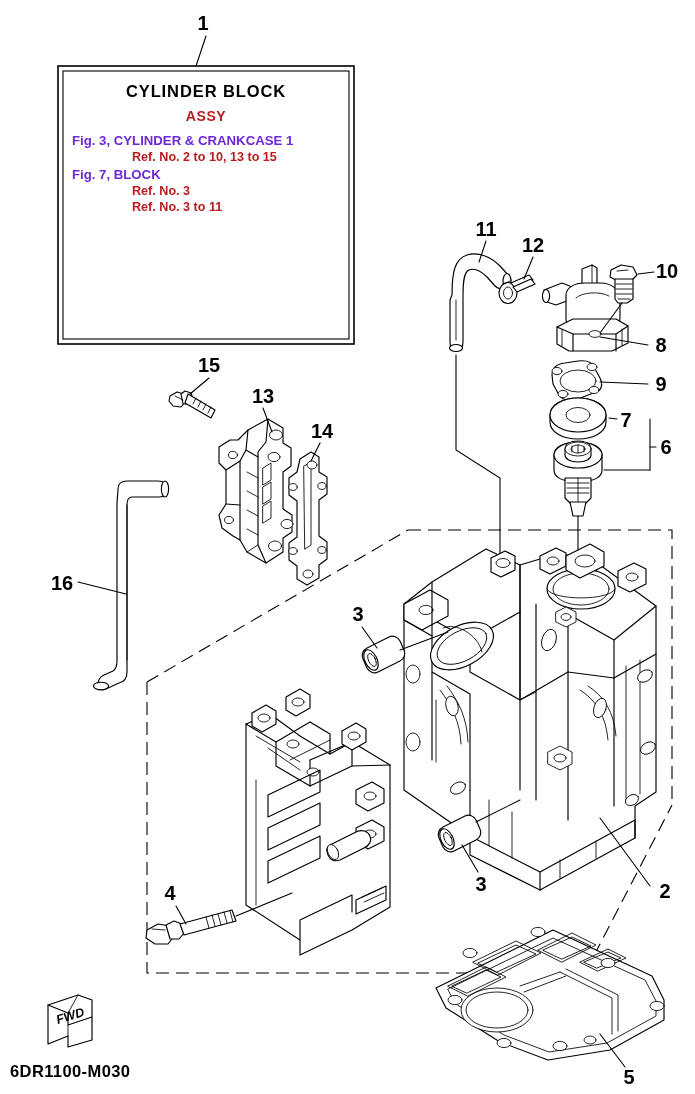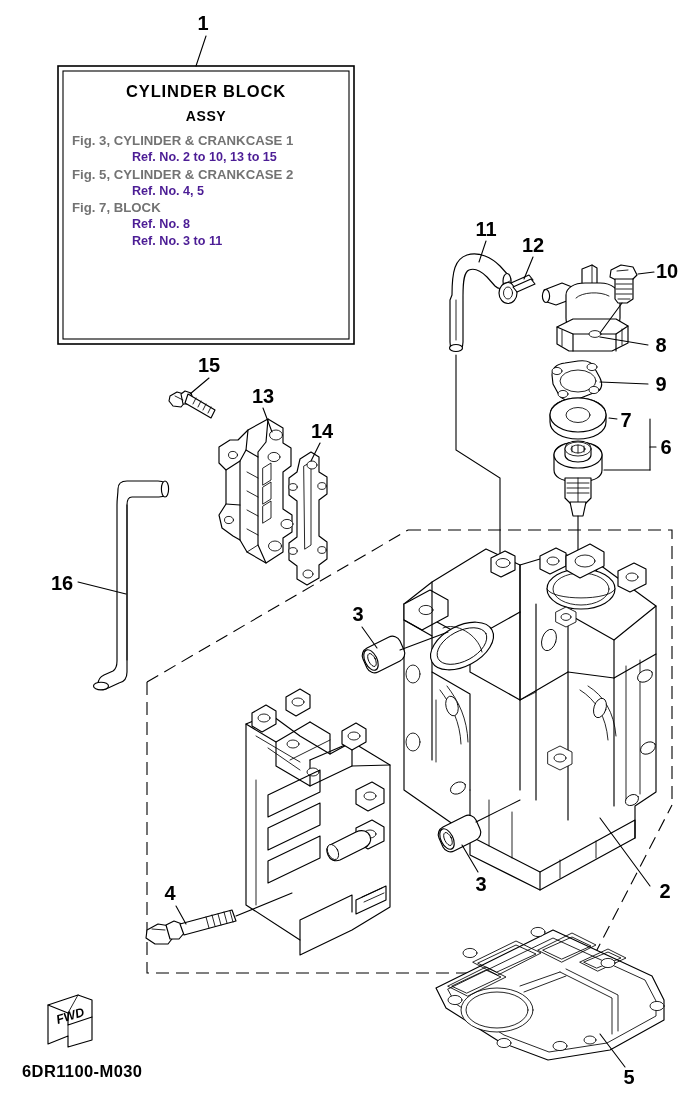--- a/index.html
+++ b/index.html
@@ -57,44 +57,44 @@
     font-weight: bold;
     letter-spacing: 0.9px;
     margin: 6px 0 7px 0;
     color: #000;
   }
   #legend-sub {
     font-size: 14px;
     font-weight: bold;
     letter-spacing: 0.6px;
     margin: 0 0 8px 0;
-    color: #000000;
+    color: #b91c1c;
   }
   .legend-entry { margin: 0; }
   .legend-fig {
     font-size: 13.2px;
     font-weight: bold;
-    color: #737373;
+    color: #6d28d9;
     text-align: left;
     padding-left: 8px;
     line-height: 1.30;
     white-space: nowrap;
   }
   .legend-ref {
     font-size: 12.6px;
     font-weight: bold;
-    color: #4c1d95;
+    color: #b91c1c;
     text-align: left;
     padding-left: 68px;
     line-height: 1.30;
     white-space: nowrap;
   }
   #part-number {
     position: absolute;
-    left: 22px;
+    left: 10px;
     top: 1062px;
     font-size: 16.5px;
     font-weight: bold;
     letter-spacing: 0.4px;
     color: #000;
   }
   #fwd-label {
     position: absolute;
     left: 56px;
     top: 1009px;
@@ -669,26 +669,22 @@
 
 <div id="legend-box">
   <div id="legend-title">CYLINDER BLOCK</div>
   <div id="legend-sub">ASSY</div>
 
   <div class="legend-entry">
     <div class="legend-fig">Fig. 3, CYLINDER &amp; CRANKCASE 1</div>
     <div class="legend-ref">Ref. No. 2 to 10, 13 to 15</div>
   </div>
   <div class="legend-entry">
-    <div class="legend-fig">Fig. 5, CYLINDER &amp; CRANKCASE 2</div>
-    <div class="legend-ref">Ref. No. 4, 5</div>
-  </div>
-  <div class="legend-entry">
     <div class="legend-fig">Fig. 7, BLOCK</div>
-    <div class="legend-ref">Ref. No. 8</div>
+    <div class="legend-ref">Ref. No. 3</div>
   </div>
   <div class="legend-entry">
     <div class="legend-ref">Ref. No. 3 to 11</div>
   </div>
 </div>
 
 <div id="fwd-label">FWD</div>
 <div id="part-number">6DR1100-M030</div>
 
 </div>

